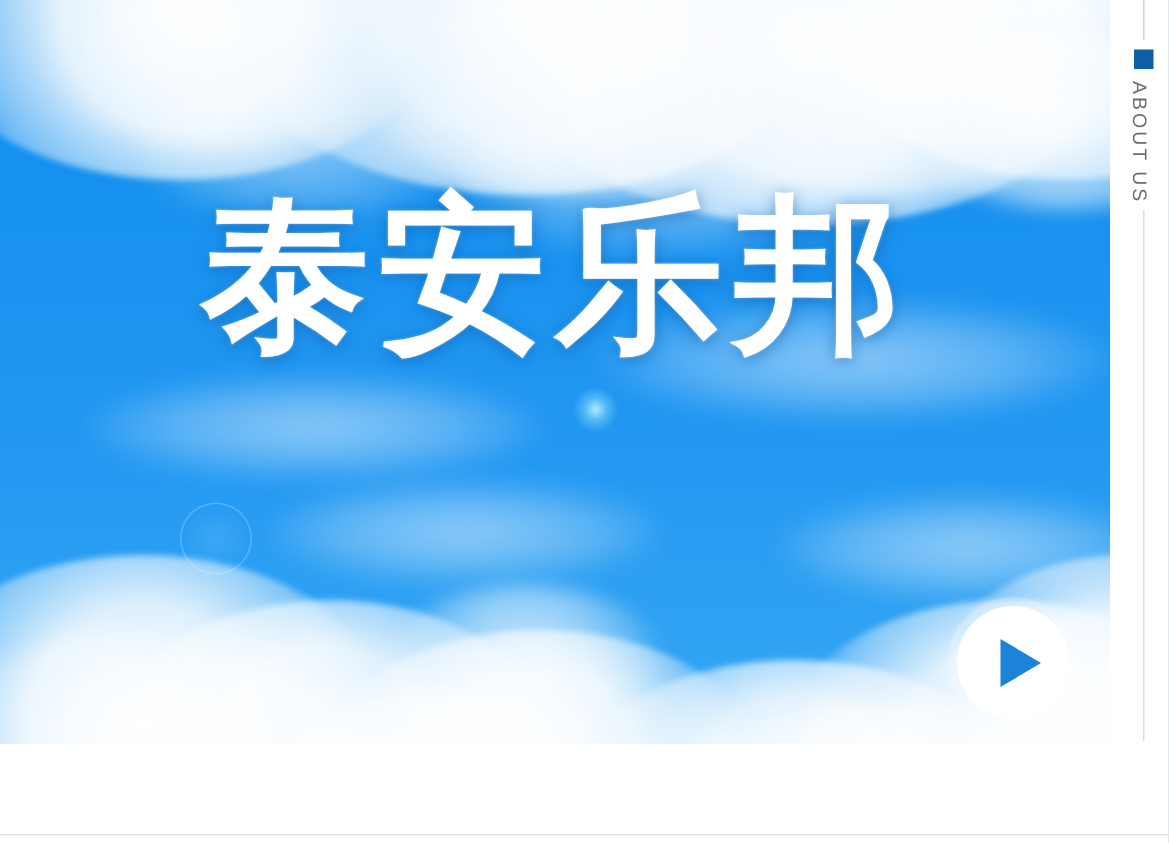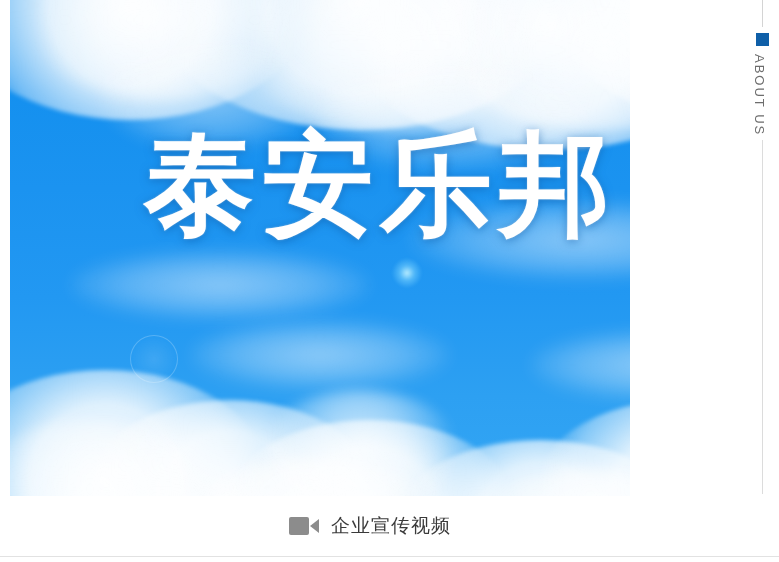--- a/index.html
+++ b/index.html
@@ -20,22 +20,22 @@
     position: absolute;
     left: 0; top: 0;
     width: 779px;
     height: 562px;
     background: #ffffff;
   }
 
   
   .video-block {
     position: absolute;
-    left: 10px; top: 0;
-    width: 620px;
+    left: 0; top: 0;
+    width: 740px;
     height: 496px;
     overflow: hidden;
   }
 
   .sky {
     position: absolute;
     inset: 0;
     background:
       radial-gradient(circle at 50% 128%, rgba(255,255,255,0.0) 0%, rgba(255,255,255,0.0) 100%),
       linear-gradient(180deg, #2a9bef 0%, #1490ef 18%, #1b93f0 38%, #2298f2 60%, #2da0f2 80%, #33a6f4 100%);
@@ -308,29 +308,20 @@
 
     <div class="video-title">泰安乐邦</div>
 
 
     <div class="play-button">
       <div class="tri"></div>
     </div>
 
   </div>
 
-  <div class="caption-bar">
-    <div class="caption-inner">
-      <div class="cam-icon">
-        <div class="body"></div>
-        <div class="lens"></div>
-      </div>
-      <div class="caption-text">企业宣传视频</div>
-    </div>
-  </div>
 
   <div class="side-rail">
     <div class="rail-line-top"></div>
     <div class="rail-square"></div>
     <div class="rail-label">
       <span>ABOUT US</span>
     </div>
     <div class="rail-line-bottom"></div>
   </div>
 

